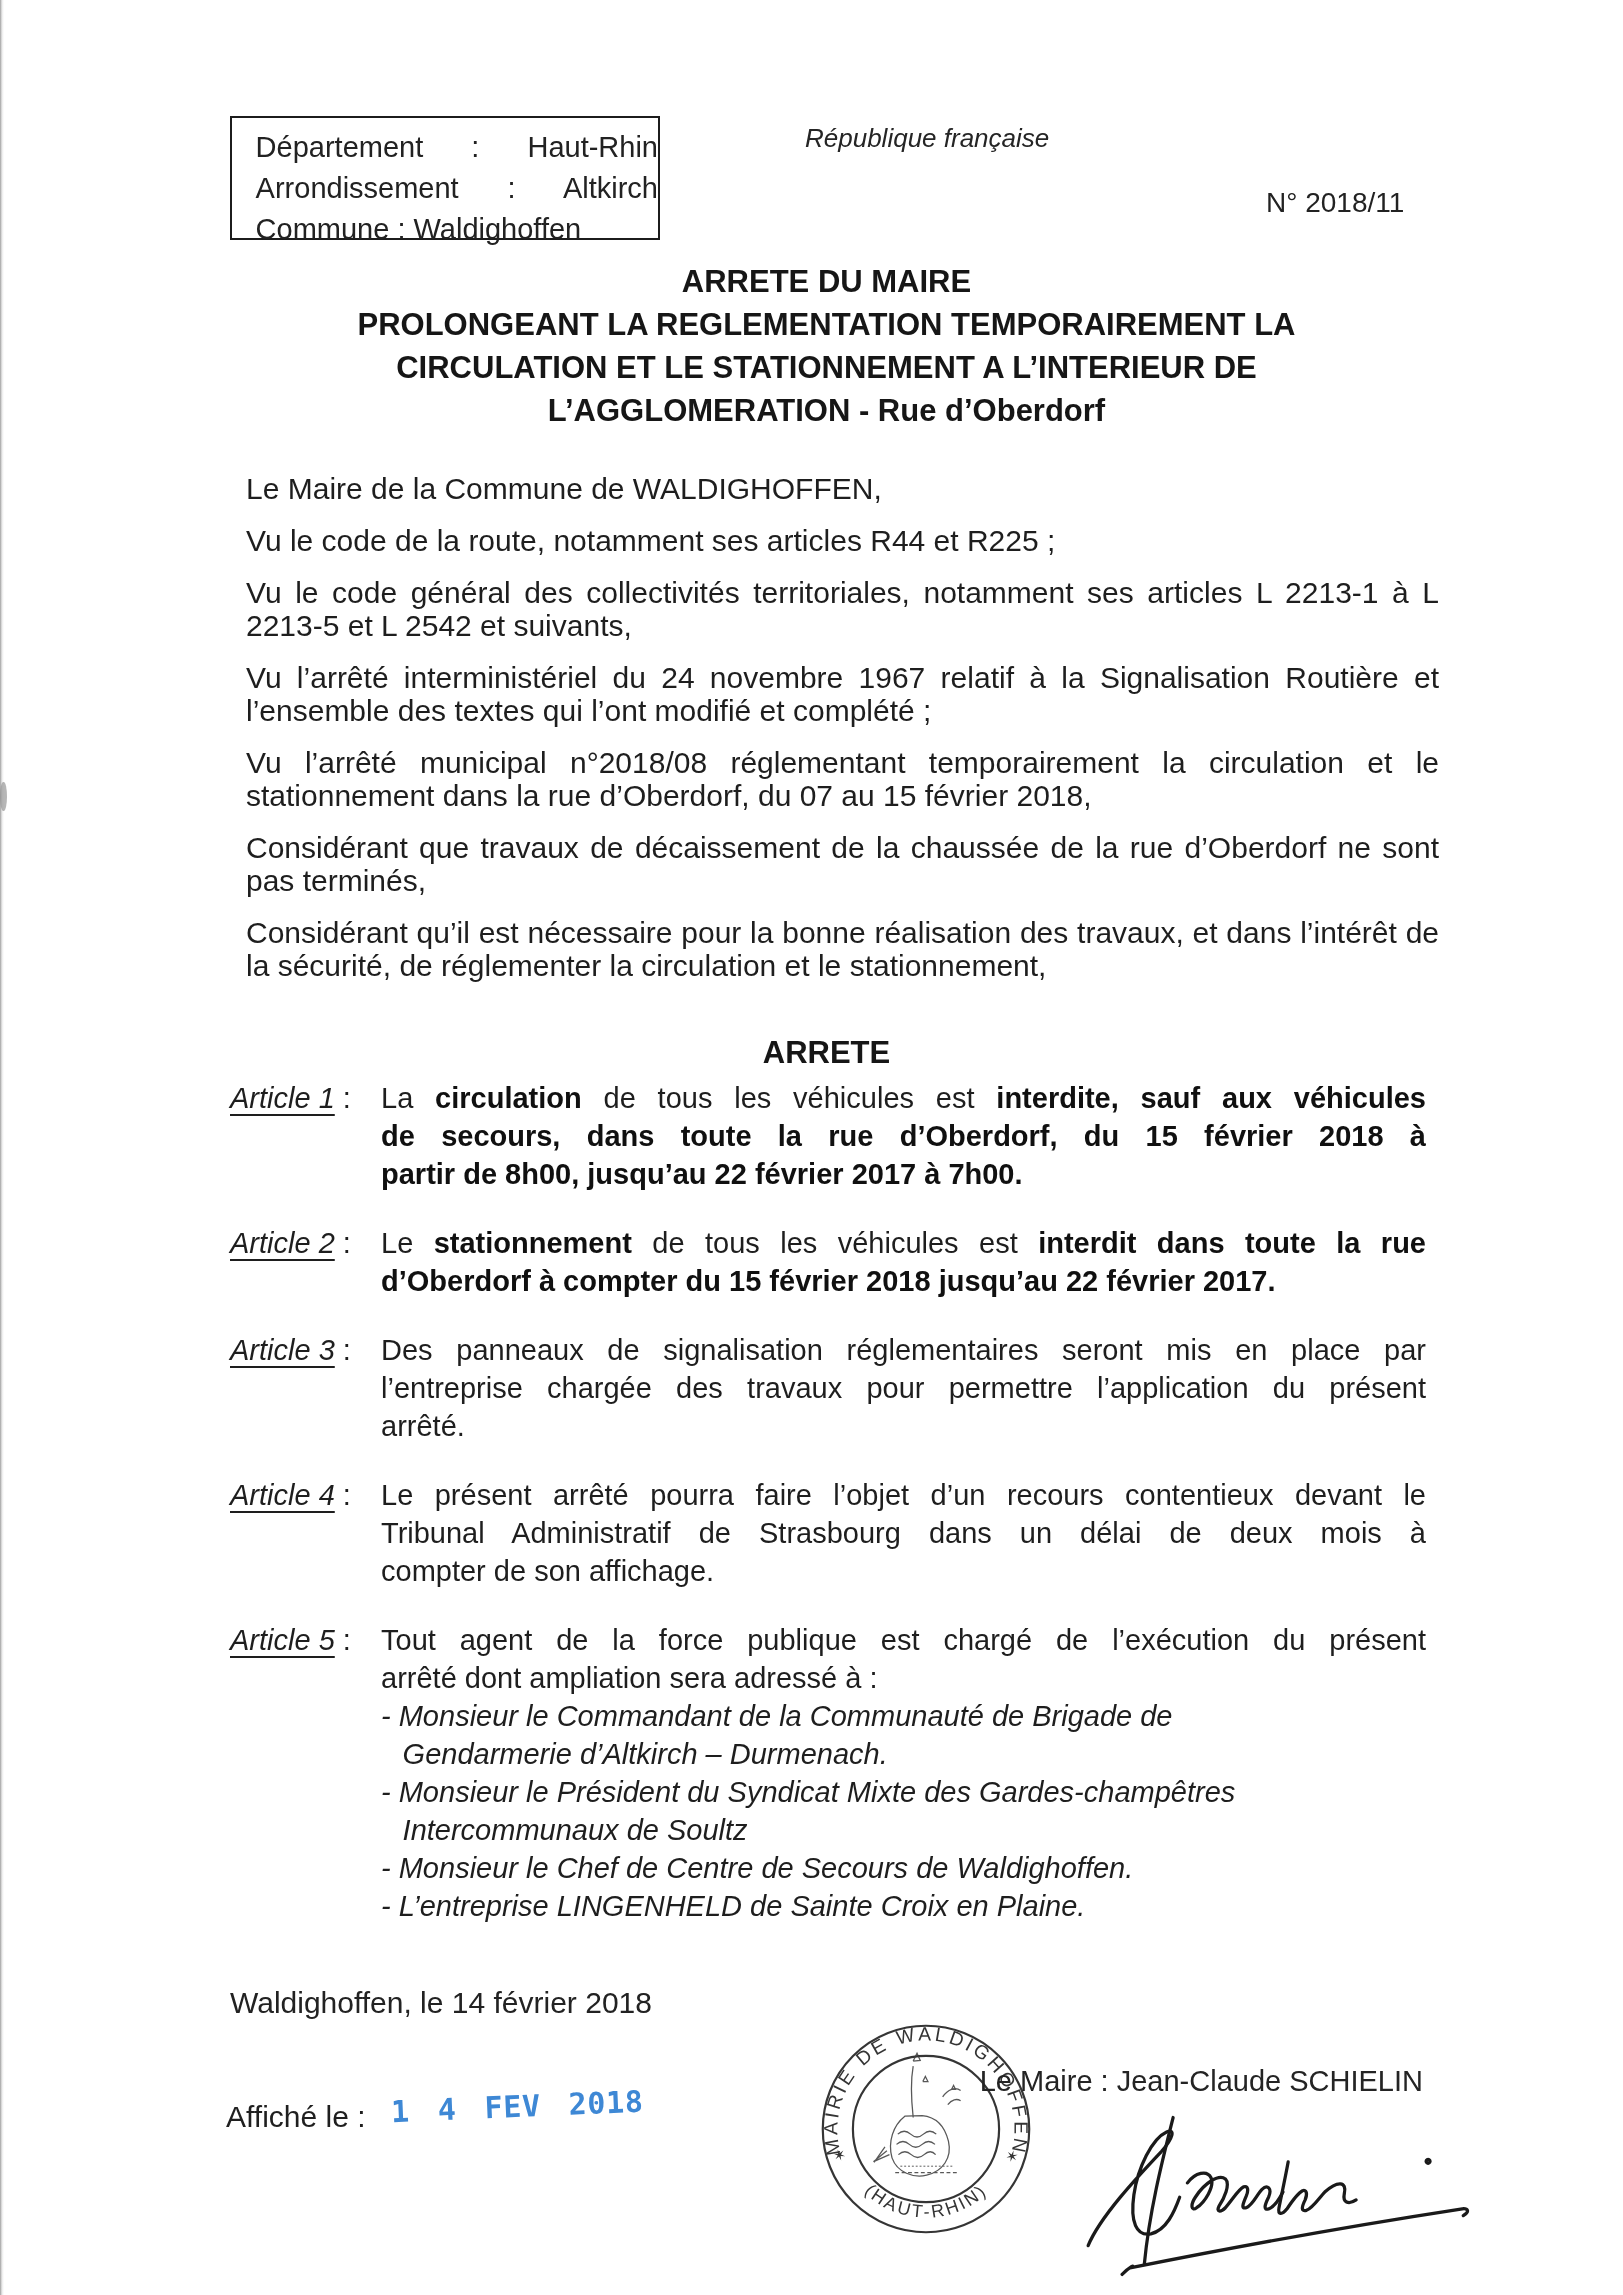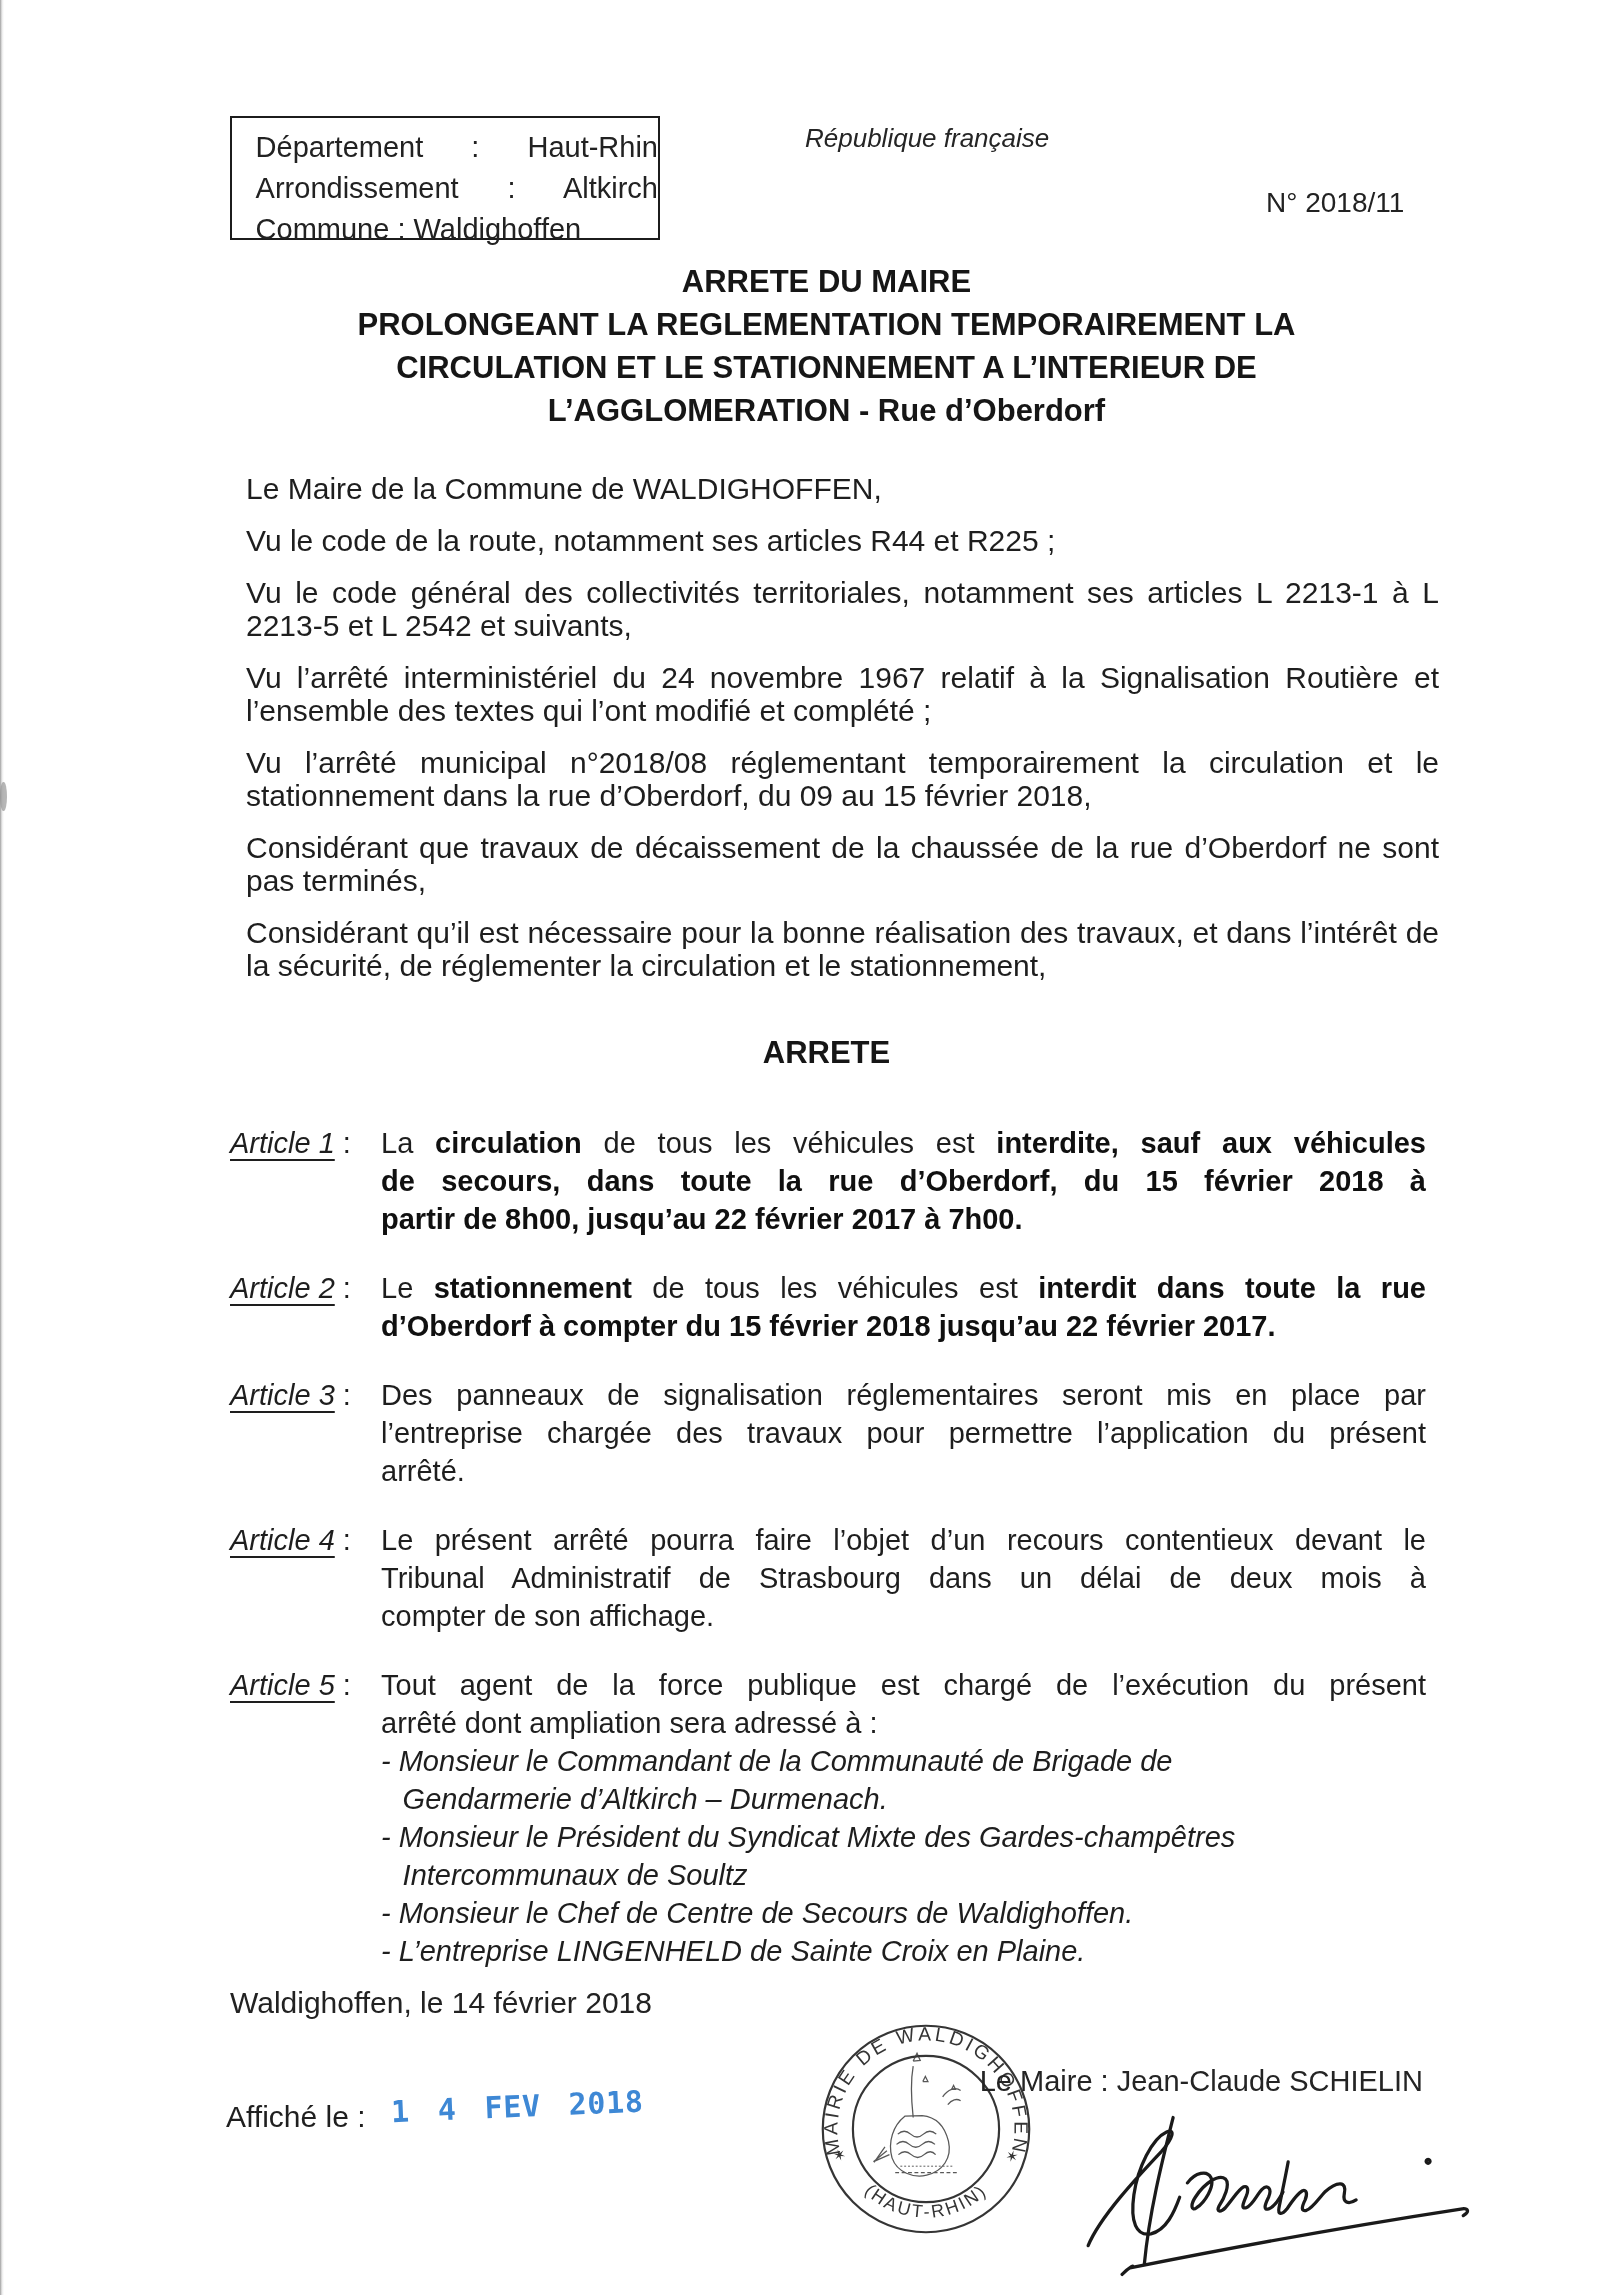--- a/index.html
+++ b/index.html
@@ -37,21 +37,21 @@
   .preamble .para{margin:0 0 19px 0;}
   .just > div{text-align:justify;text-align-last:justify;white-space:nowrap;}
   .just > div:last-child{text-align-last:left;}
 
   .arrete-heading{
     position:absolute;left:230px;top:1035px;width:1193px;
     text-align:center;font-size:31px;font-weight:bold;color:#161616;
   }
 
   
-  .articles{position:absolute;left:230px;top:1124px;width:1196px;font-size:29px;line-height:38px;}
+  .articles{position:absolute;left:230px;top:1079px;width:1196px;font-size:29px;line-height:38px;}
   .article{position:relative;padding-left:151px;margin:0 0 31px 0;box-sizing:border-box;}
   .alabel-wrap{position:absolute;left:0;top:0;width:151px;white-space:nowrap;}
   .alabel{font-style:italic;text-decoration:underline;text-underline-offset:5.9px;text-decoration-thickness:2px;}
   .acolon{font-style:normal;}
   .seg-b{font-weight:bold;color:#101010;}
   .article-list{margin-top:0;font-style:italic;}
   .list-item > div{white-space:nowrap;}
   .list-item > div:not(:first-child){padding-left:21.6px;}
 
   
@@ -101,21 +101,21 @@
     <div class="para just">
         <div>Vu le code général des collectivités territoriales, notamment ses articles L 2213-1 à L</div>
         <div>2213-5 et L 2542 et suivants,</div>
       </div>
     <div class="para just">
         <div>Vu l’arrêté interministériel du 24 novembre 1967 relatif à la Signalisation Routière et</div>
         <div>l’ensemble des textes qui l’ont modifié et complété ;</div>
       </div>
     <div class="para just">
         <div>Vu l’arrêté municipal n°2018/08 réglementant temporairement la circulation et le</div>
-        <div>stationnement dans la rue d’Oberdorf, du 09 au 15 février 2018,</div>
+        <div>stationnement dans la rue d’Oberdorf, du 07 au 15 février 2018,</div>
       </div>
     <div class="para just">
         <div>Considérant que travaux de décaissement de la chaussée de la rue d’Oberdorf ne sont</div>
         <div>pas terminés,</div>
       </div>
     <div class="para just">
         <div>Considérant qu’il est nécessaire pour la bonne réalisation des travaux, et dans l’intérêt de</div>
         <div>la sécurité, de réglementer la circulation et le stationnement,</div>
       </div>
   </div>

